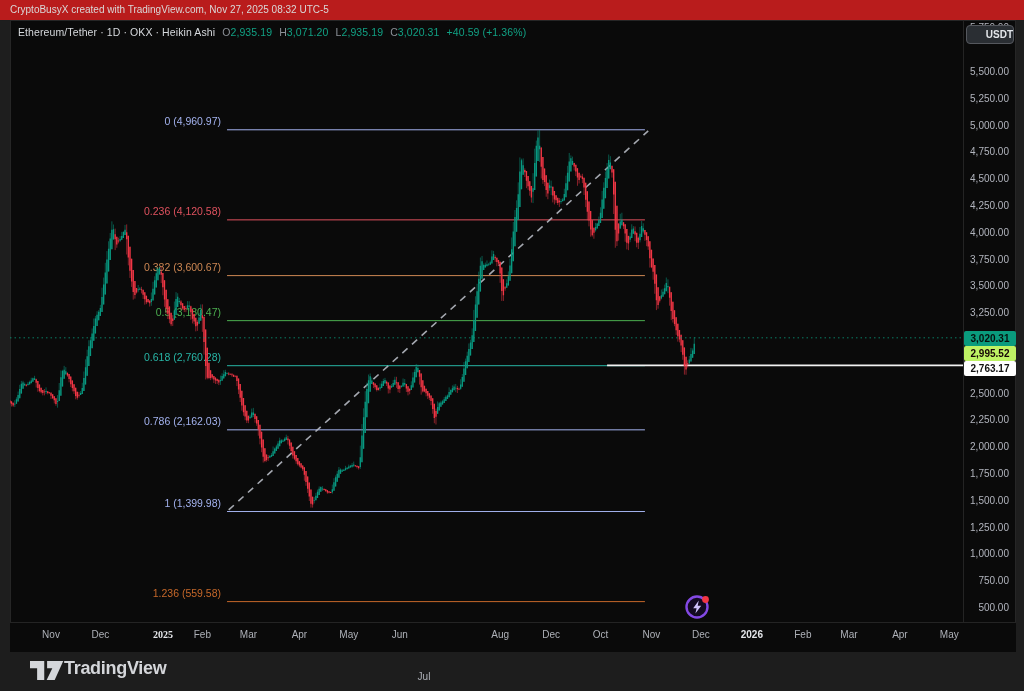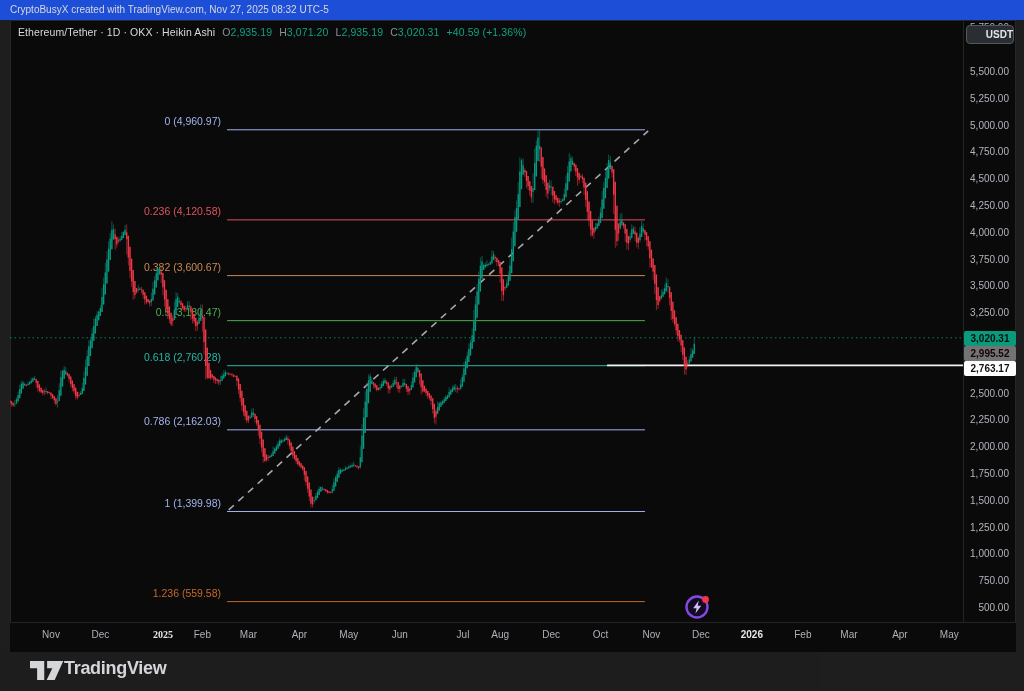--- a/index.html
+++ b/index.html
@@ -1,19 +1,19 @@
 <!DOCTYPE html>
 <html><head>
 <meta charset="utf-8">
 <style>
   html,body{margin:0;padding:0;background:#000;}
   *{box-sizing:border-box;}
   .screen{position:relative;width:1024px;height:691px;background:#1e1e1e;overflow:hidden;
           font-family:"Liberation Sans",sans-serif;}
-  .topbar{position:absolute;left:0;top:0;width:1024px;height:20px;background:#1d4ed8;
+  .topbar{position:absolute;left:0;top:0;width:1024px;height:20px;background:#b91c1c;
           color:#d9d9d9;font-size:10px;line-height:19px;padding-left:10px;white-space:nowrap;}
   .pane{position:absolute;left:10px;top:20px;width:1006px;height:628px;background:#0a0a0a;
         border:1px solid #262626;}
   .legend{position:absolute;left:18px;top:26px;z-index:6;font-size:10.5px;color:#d6d9dd;
           white-space:nowrap;letter-spacing:.1px;}
   .legend .ohlc-k{color:#8b9097;margin-left:7px;}
   .legend .ohlc-v{color:#11a184;}
   .legend .chg{color:#11a184;margin-left:7px;}
   .usdt-btn{position:absolute;right:10px;top:25px;z-index:8;width:48px;height:19px;
             background:#2a2e33;border:1px solid #55585e;border-radius:4px;color:#e3e6ea;
@@ -99,34 +99,34 @@
       <div class="ptick" style="top: 421.2px;">2,000.00</div>
       <div class="ptick" style="top: 448px;">1,750.00</div>
       <div class="ptick" style="top: 474.8px;">1,500.00</div>
       <div class="ptick" style="top: 501.6px;">1,250.00</div>
       <div class="ptick" style="top: 528.4px;">1,000.00</div>
       <div class="ptick" style="top: 555.2px;">750.00</div>
       <div class="ptick" style="top: 582px;">500.00</div>
     </div>
   <div id="price-tags">
       <div class="ptag" style="top: 331px; background: rgb(10, 155, 125); color: rgb(6, 17, 14);">3,020.31</div>
-      <div class="ptag" style="top: 346px; background: #737373; color: rgb(22, 4, 6);">2,995.52</div>
+      <div class="ptag" style="top: 346px; background: #bef264; color: rgb(22, 4, 6);">2,995.52</div>
       <div class="ptag" style="top: 361px; background: rgb(255, 255, 255); color: rgb(17, 17, 17);">2,763.17</div>
     </div>
 
   <div class="time-axis" id="time-axis">
       <div class="ttick" style="left: 41px;">Nov</div>
       <div class="ttick" style="left: 90.356px;">Dec</div>
       <div class="ttick major" style="left: 153px; font-family: Liberation Serif, serif;">2025</div>
       <div class="ttick" style="left: 192.358px;">Feb</div>
       <div class="ttick" style="left: 238.424px;">Mar</div>
       <div class="ttick" style="left: 289.425px;">Apr</div>
       <div class="ttick" style="left: 338.781px;">May</div>
       <div class="ttick" style="left: 389.782px;">Jun</div>
-      <div class="ttick" style="left: 453px;">Jul</div>
+      <div class="ttick" style="left: 414px; margin-top: 42px;">Jul</div>
       <div class="ttick" style="left: 490.14px;">Aug</div>
       <div class="ttick" style="left: 541.141px;">Dec</div>
       <div class="ttick" style="left: 590.497px;">Oct</div>
       <div class="ttick" style="left: 641.498px;">Nov</div>
       <div class="ttick" style="left: 690.854px;">Dec</div>
       <div class="ttick major" style="left: 741.855px;">2026</div>
       <div class="ttick" style="left: 792.856px;">Feb</div>
       <div class="ttick" style="left: 838.922px;">Mar</div>
       <div class="ttick" style="left: 889.923px;">Apr</div>
       <div class="ttick" style="left: 939.279px;">May</div>

